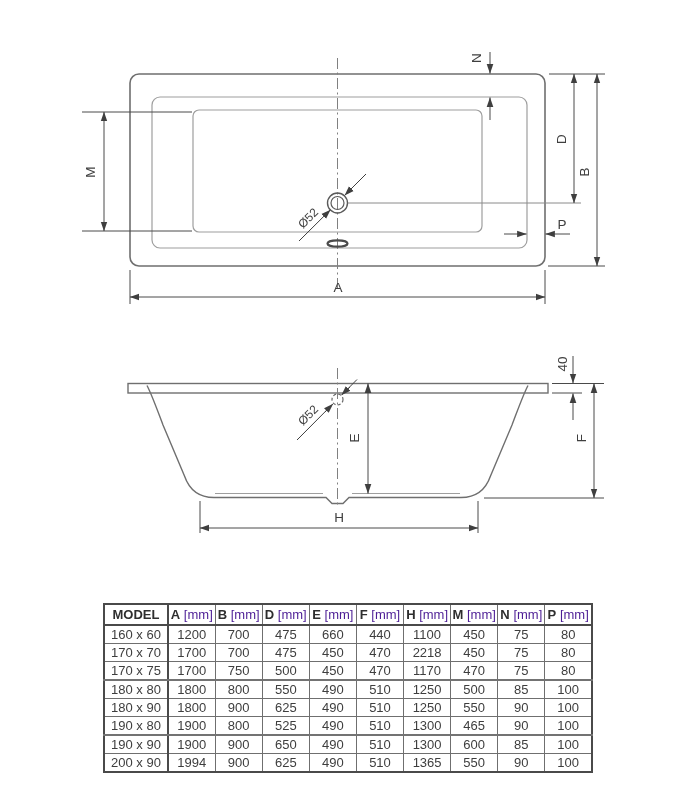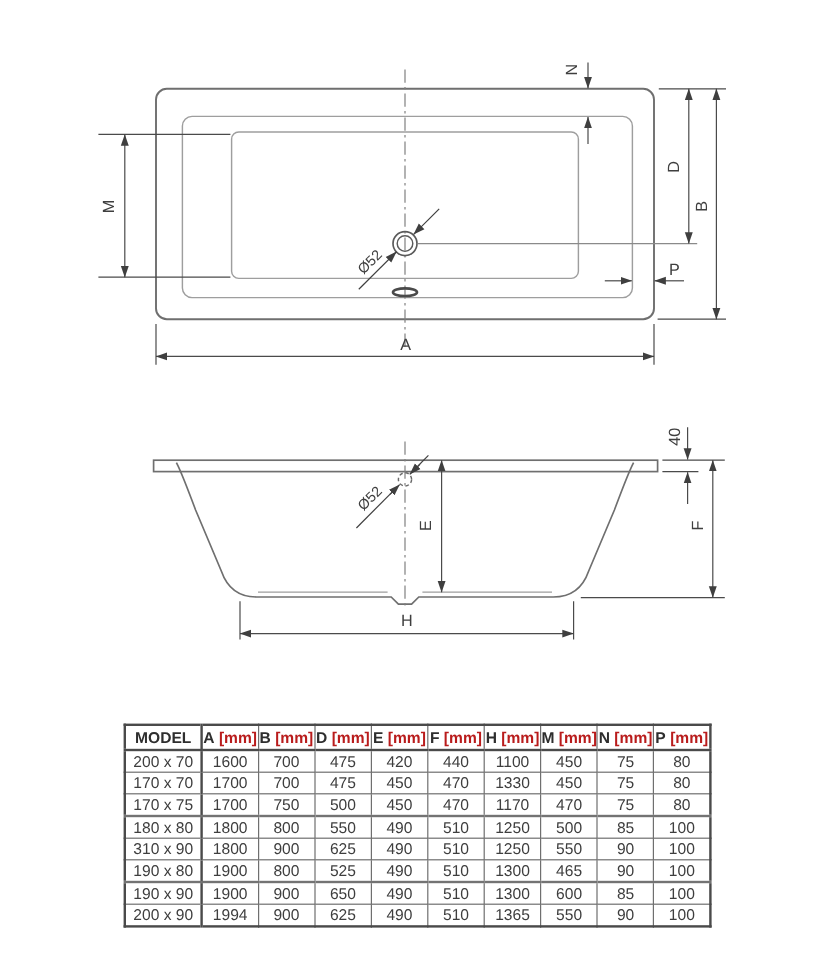--- a/index.html
+++ b/index.html
@@ -10,21 +10,21 @@
   svg text.dia{font-size:12px;}
   .spec-table{position:absolute;left:103px;top:603px;border-radius:20px;}
   table{border-collapse:collapse;table-layout:fixed;width:490px;
         font-family:"Liberation Sans",sans-serif;font-size:13px;color:#3e3e3e;
         border:2px solid #4a4a4a;}
   col.c-model{width:64px;}
   th,td{border:1px solid #6f6f6f;text-align:center;padding:0;height:17px;
         font-weight:normal;white-space:nowrap;}
   thead th{height:19px;border-bottom:2px solid #4a4a4a;}
   th .l{font-weight:bold;color:#2e2e2e;}
-  th .u{font-weight:bold;color:#b91c1c;}
+  th .u{font-weight:normal;color:#4c1d95;}
   td:first-child,th:first-child{border-right:2px solid #4a4a4a;}
   tr.group-end td{border-bottom:2px solid #737373;}
 </style>
 </head>
 <body>
 
 <div class="sheet">
 
 <svg width="699" height="600" viewBox="0 0 699 600">
   <defs>
@@ -145,39 +145,39 @@
             <th><span class="l">E</span> <span class="u">[mm]</span></th>
             <th><span class="l">F</span> <span class="u">[mm]</span></th>
             <th><span class="l">H</span> <span class="u">[mm]</span></th>
             <th><span class="l">M</span> <span class="u">[mm]</span></th>
             <th><span class="l">N</span> <span class="u">[mm]</span></th>
             <th><span class="l">P</span> <span class="u">[mm]</span></th>
           </tr>
         </thead>
     <tbody id="tbl-body">
           <tr>
-            <td>200 x 70</td>
-            <td>1600</td>
+            <td>160 x 60</td>
+            <td>1200</td>
             <td>700</td>
             <td>475</td>
-            <td>420</td>
+            <td>660</td>
             <td>440</td>
             <td>1100</td>
             <td>450</td>
             <td>75</td>
             <td>80</td>
           </tr>
           <tr>
             <td>170 x 70</td>
             <td>1700</td>
             <td>700</td>
             <td>475</td>
             <td>450</td>
             <td>470</td>
-            <td>1330</td>
+            <td>2218</td>
             <td>450</td>
             <td>75</td>
             <td>80</td>
           </tr>
           <tr class="group-end">
             <td>170 x 75</td>
             <td>1700</td>
             <td>750</td>
             <td>500</td>
             <td>450</td>
@@ -193,21 +193,21 @@
             <td>800</td>
             <td>550</td>
             <td>490</td>
             <td>510</td>
             <td>1250</td>
             <td>500</td>
             <td>85</td>
             <td>100</td>
           </tr>
           <tr>
-            <td>310 x 90</td>
+            <td>180 x 90</td>
             <td>1800</td>
             <td>900</td>
             <td>625</td>
             <td>490</td>
             <td>510</td>
             <td>1250</td>
             <td>550</td>
             <td>90</td>
             <td>100</td>
           </tr>

